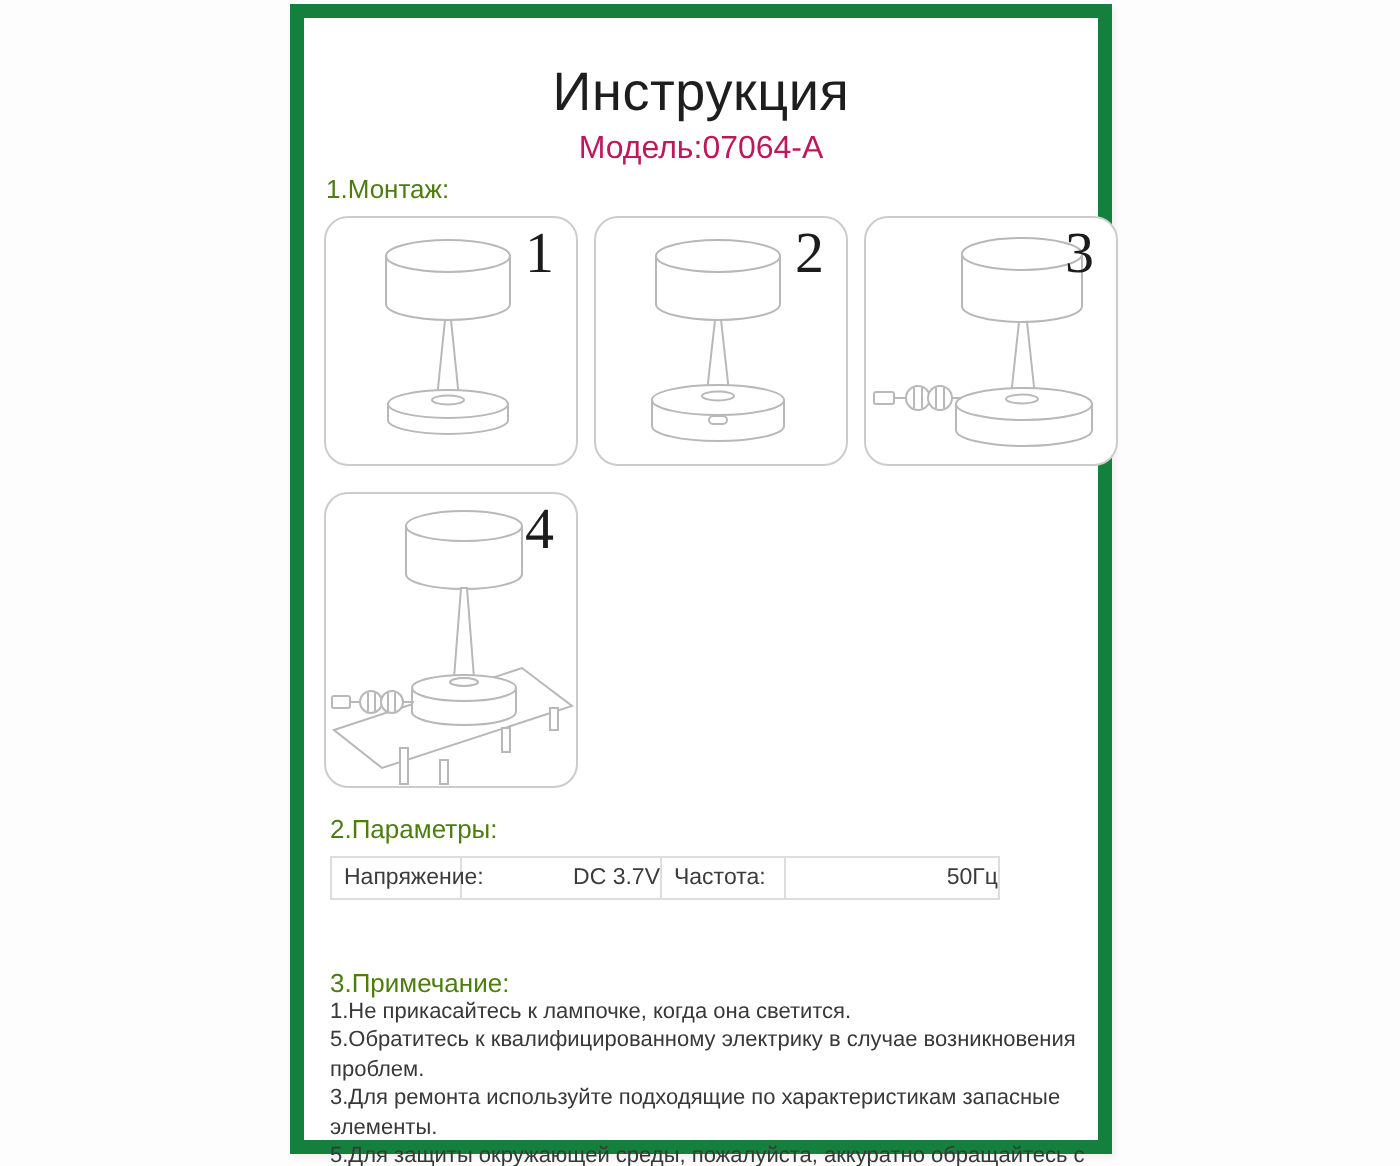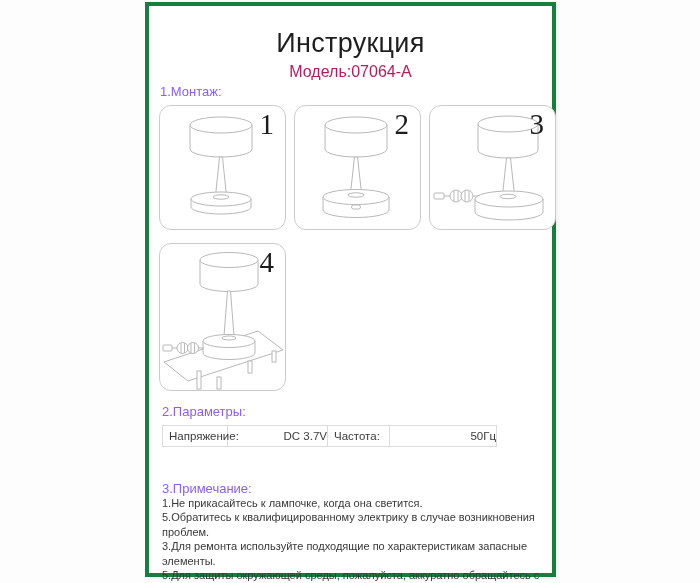--- a/index.html
+++ b/index.html
@@ -4,32 +4,32 @@
 <style>
   html,body{margin:0;padding:0;}
   .canvas{
     position:relative;width:700px;height:583px;overflow:hidden;
     background:#fdfdfd;
     font-family:"Liberation Sans","DejaVu Sans",sans-serif;
     color:#333;
   }
   .page{
     position:absolute;left:145px;top:2px;width:411px;height:575px;
-    background:#ffffff;border:4px solid #15803d;box-sizing:border-box;
+    background:#ffffff;border:7px solid #15803d;box-sizing:border-box;
     box-shadow:2px 2px 3px rgba(0,0,0,0.05);
   }
   .title{
     position:absolute;top:22px;left:0;width:100%;text-align:center;
     font-size:27px;line-height:30px;color:#1e1e1e;letter-spacing:.3px;
   }
   .model{
     position:absolute;top:57px;left:0;width:100%;text-align:center;
     font-size:16px;line-height:18px;color:#be185d;
   }
-  .sec-h{position:absolute;font-size:13px;color:#8b5cf6;}
+  .sec-h{position:absolute;font-size:13px;color:#4d7c0f;}
   .sec-h.assembly{left:11px;top:78px;}
   .sec-h.params{left:13px;top:398px;}
   .sec-h.notes-h{left:13px;top:475px;}
   .row-panels{position:absolute;left:10px;top:99px;display:flex;gap:8px;}
   .panel{
     width:127px;height:125px;border:1px solid #cccccc;border-radius:12px;
     background:#fff;position:relative;box-sizing:border-box;
   }
   .panel svg{position:absolute;left:0;top:0;}
   .panel .num{

